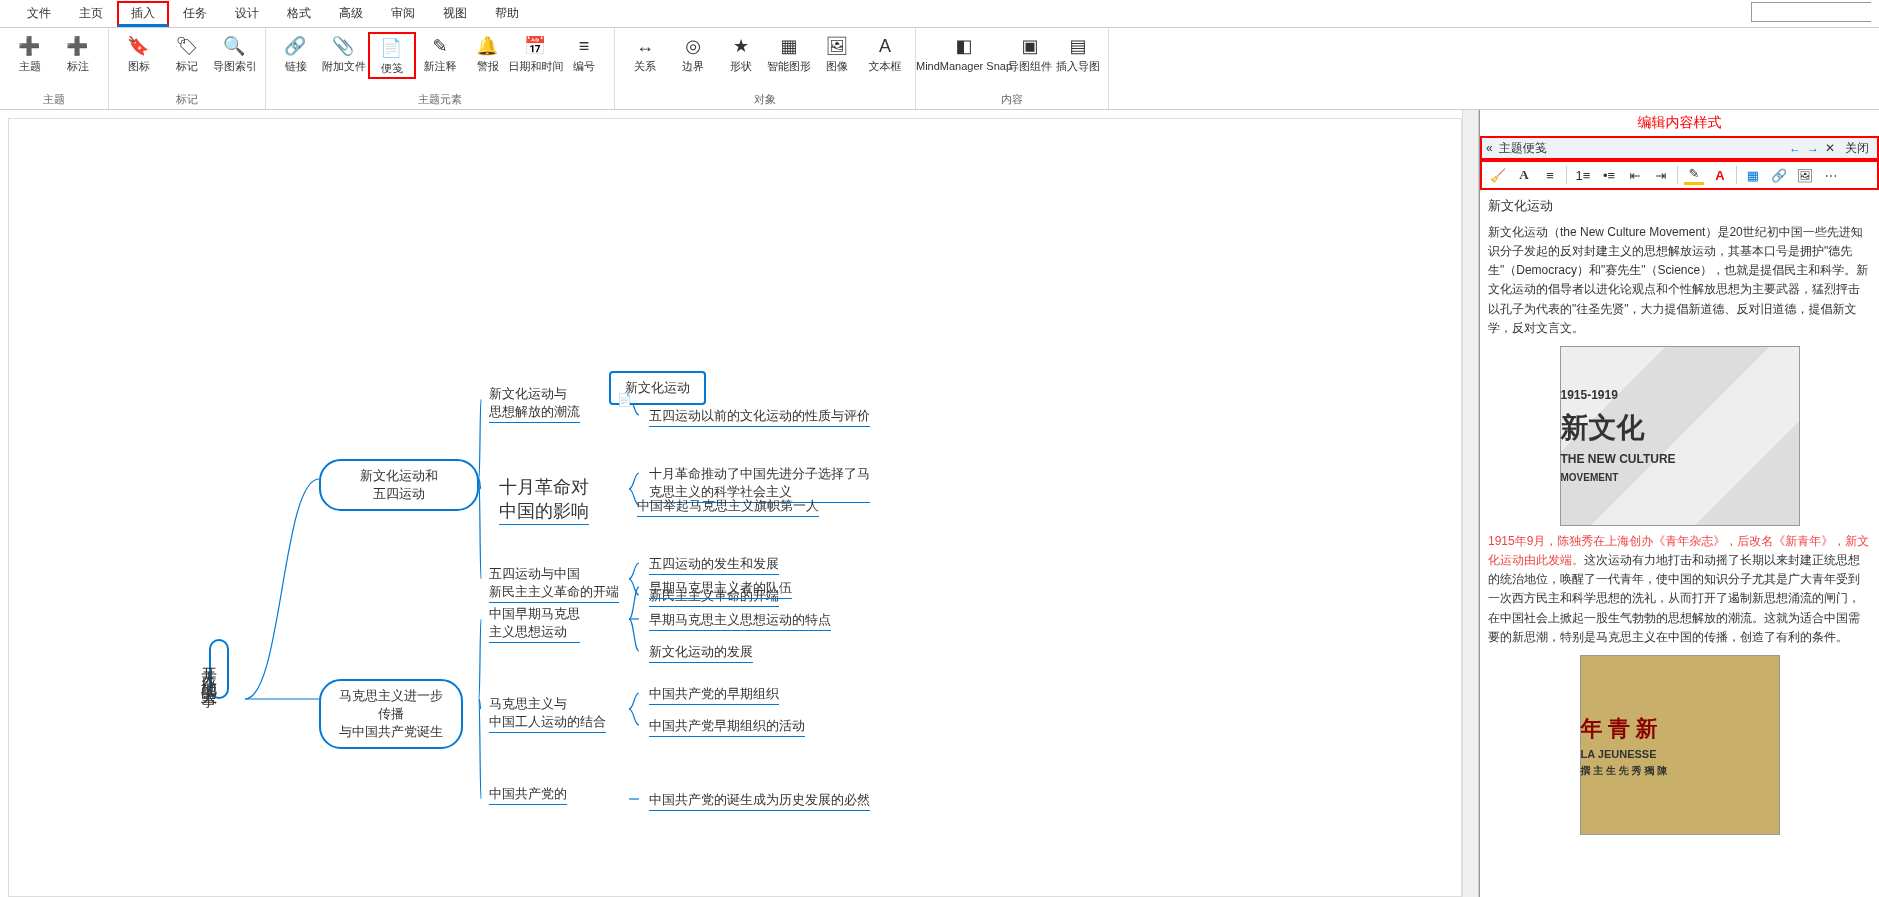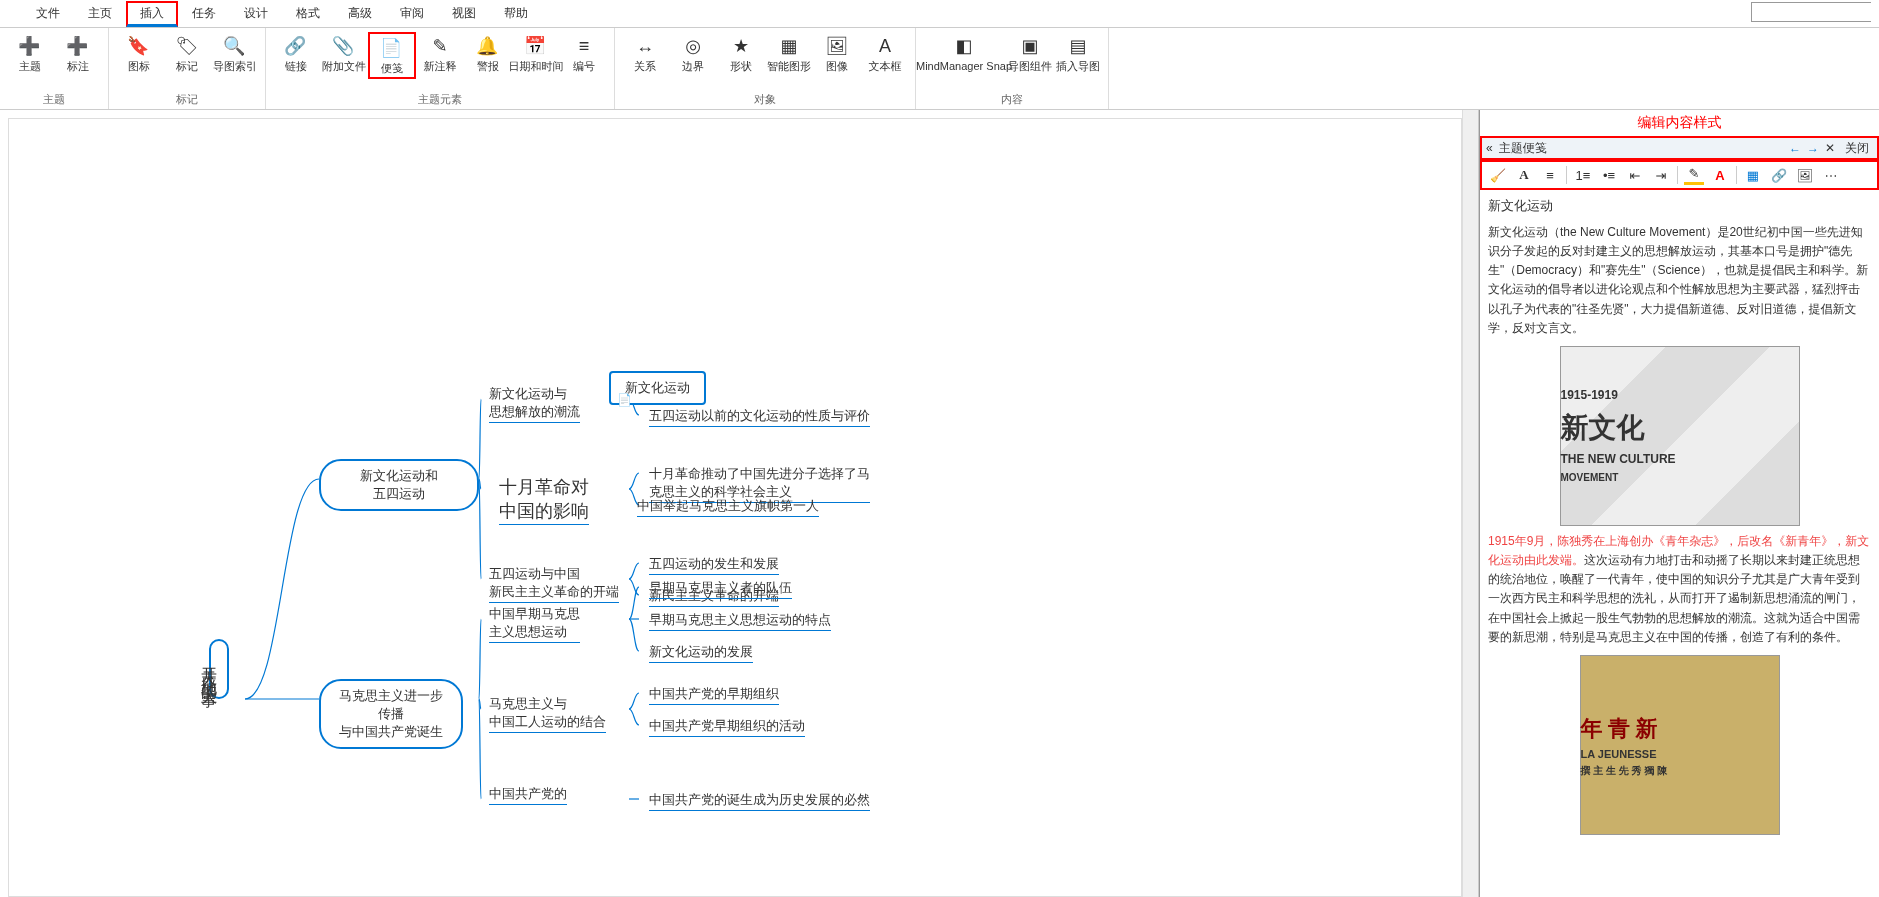--- a/index.html
+++ b/index.html
@@ -1,17 +1,17 @@
 <!DOCTYPE html>
 <html><head>
 <meta charset="utf-8">
 <style>
 * { box-sizing: border-box; margin: 0; padding: 0; font-family: "Microsoft YaHei", Arial, sans-serif; }
 body { background: #fff; width: 1879px; height: 897px; overflow: hidden; font-size: 12px; color: #333; }
-.menubar { display: flex; align-items: center; height: 28px; border-bottom: 1px solid #ccc; padding-left: 22px; }
+.menubar { display: flex; align-items: center; height: 28px; border-bottom: 1px solid #ccc; padding-left: 13px; }
 .menubar .mitem { padding: 4px 14px; cursor: pointer; }
 .menubar .mitem.active { border: 2px solid red; border-bottom: 3px solid #0078d4; padding: 2px 12px; }
 .ribbon { display: flex; height: 82px; border-bottom: 1px solid #ccc; background: #fff; }
 .ribbon-group { display: flex; flex-direction: column; border-right: 1px solid #ddd; }
 .ribbon-group .buttons { display: flex; gap: 0; flex: 1; align-items: flex-start; padding: 4px 6px 0 6px; }
 .ribbon-group .glabel { text-align: center; font-size: 11px; color: #666; padding-bottom: 2px; }
 .rbtn { display: flex; flex-direction: column; align-items: center; width: 48px; padding: 2px 2px; cursor: pointer; }
 .rbtn.wide { width: 84px; }
 .rbtn .icon { width: 24px; height: 24px; display: flex; align-items: center; justify-content: center; font-size: 18px; }
 .rbtn .lbl { font-size: 11px; text-align: center; line-height: 13px; margin-top: 2px; white-space: nowrap; }

